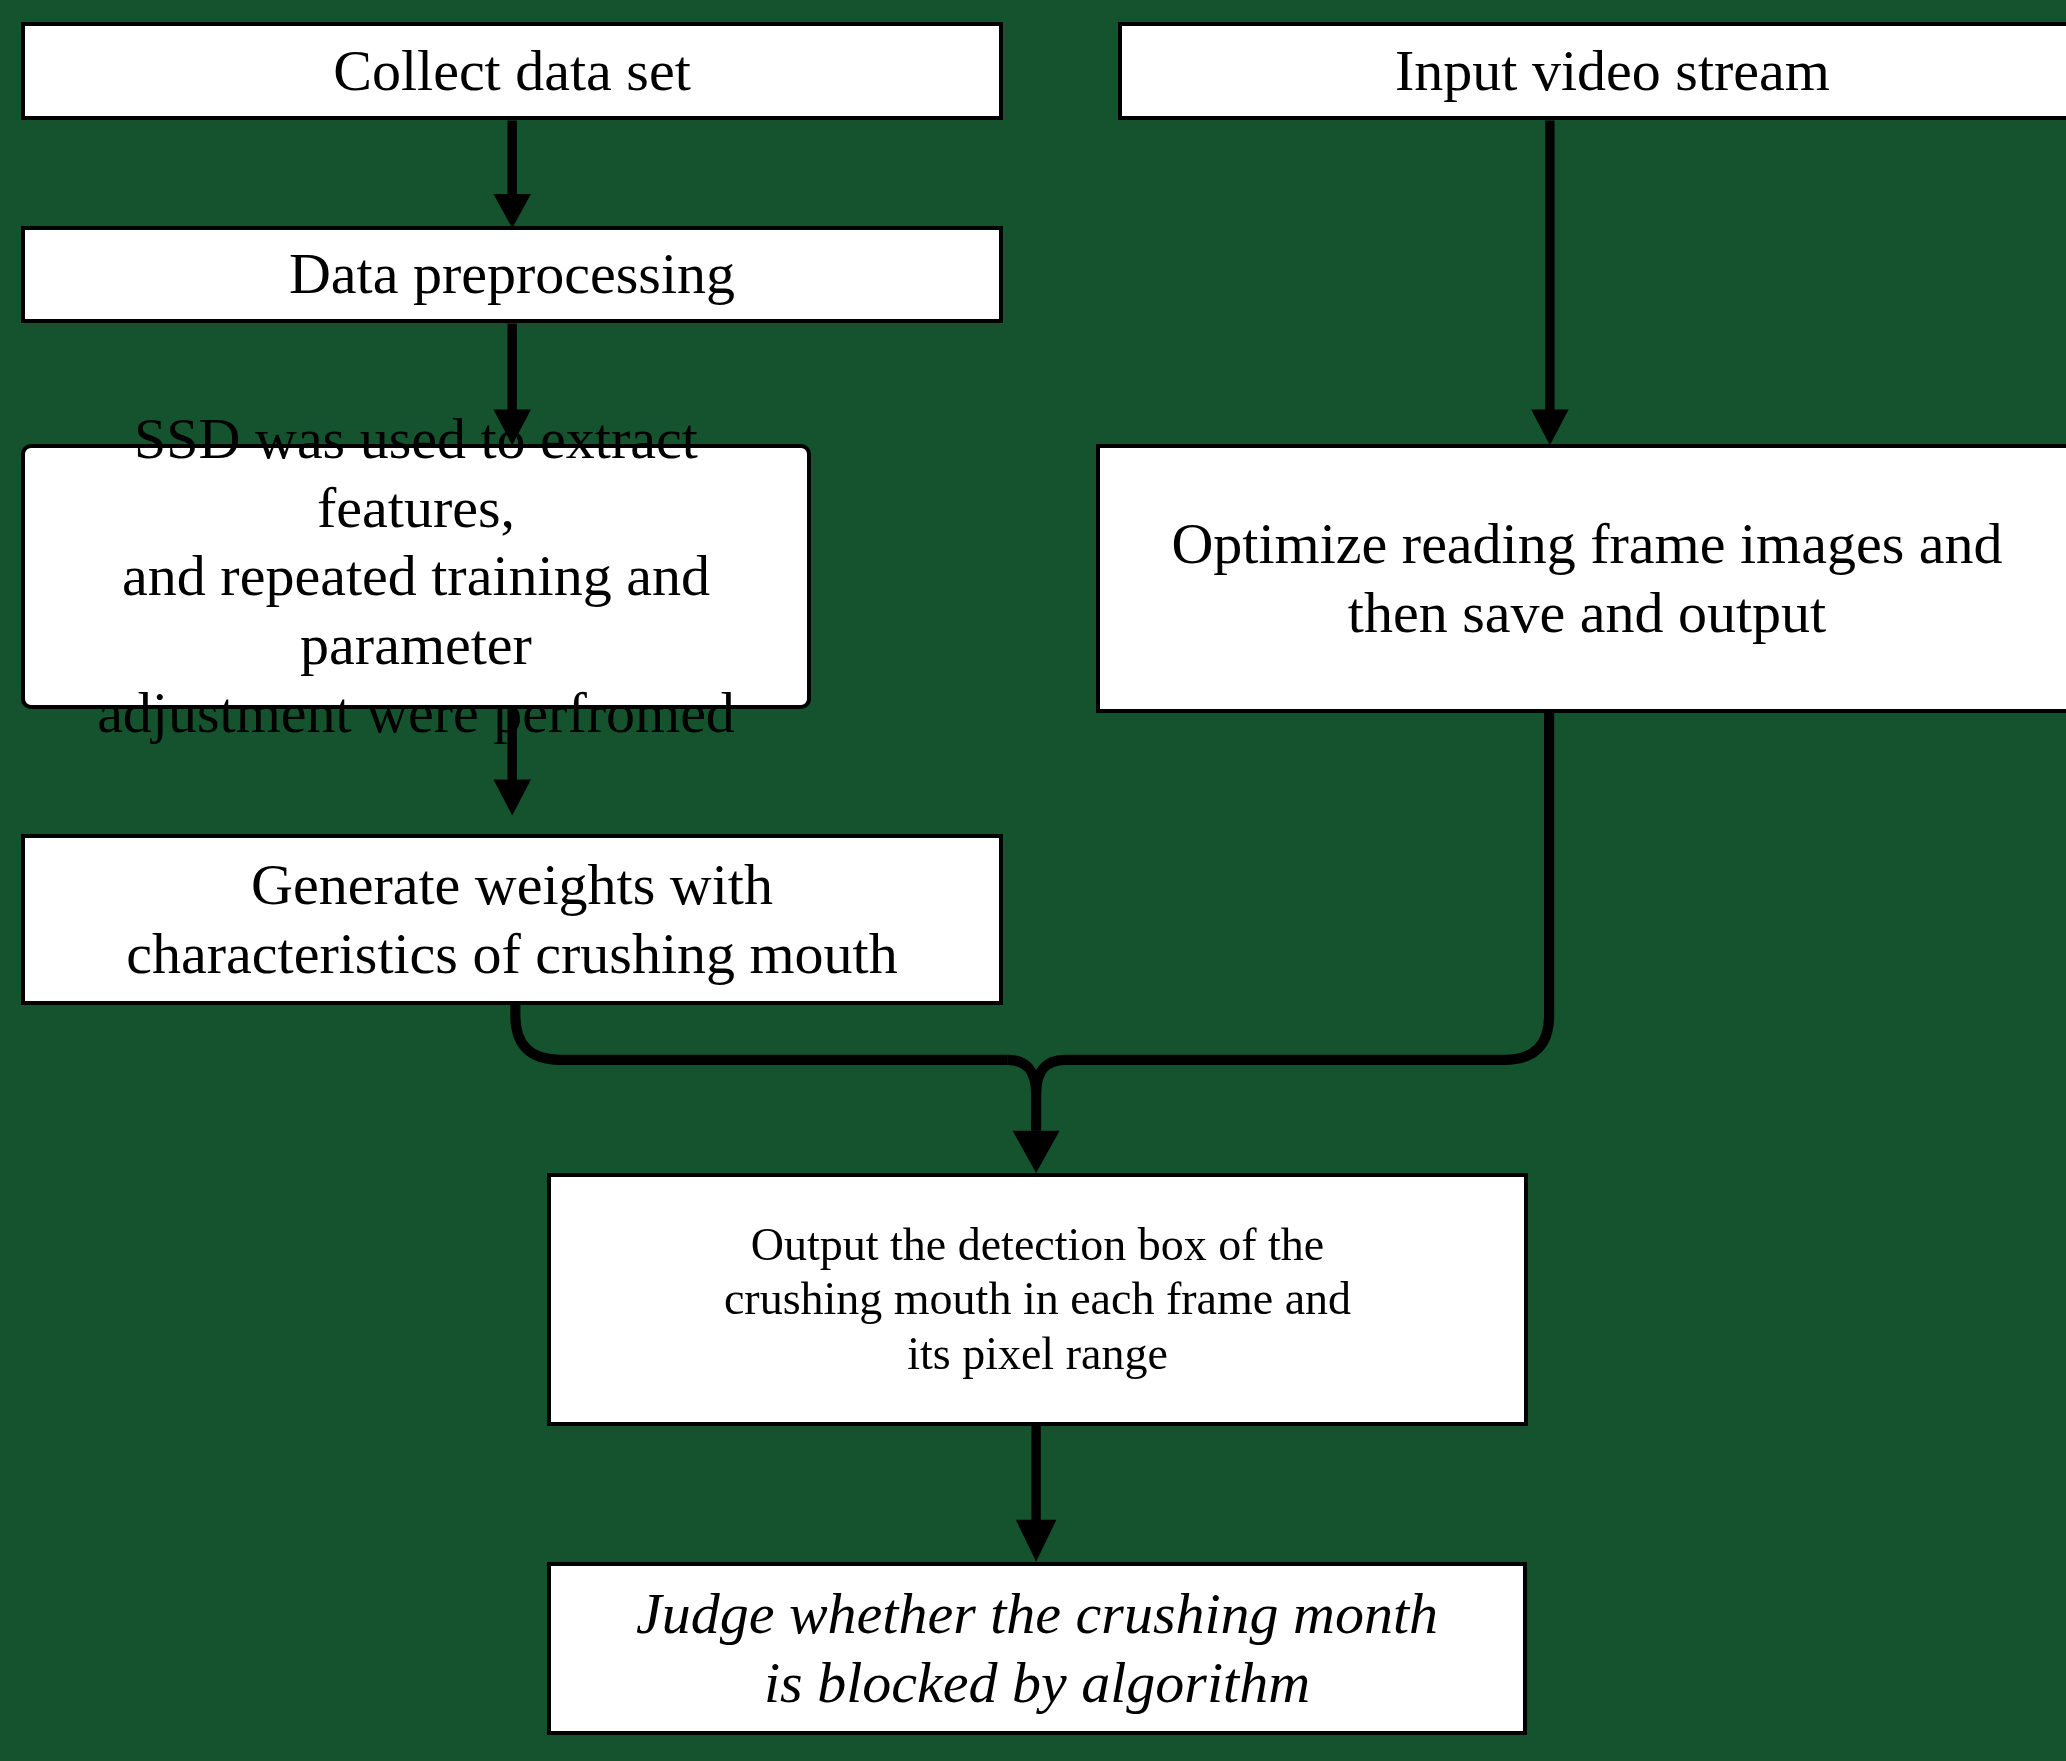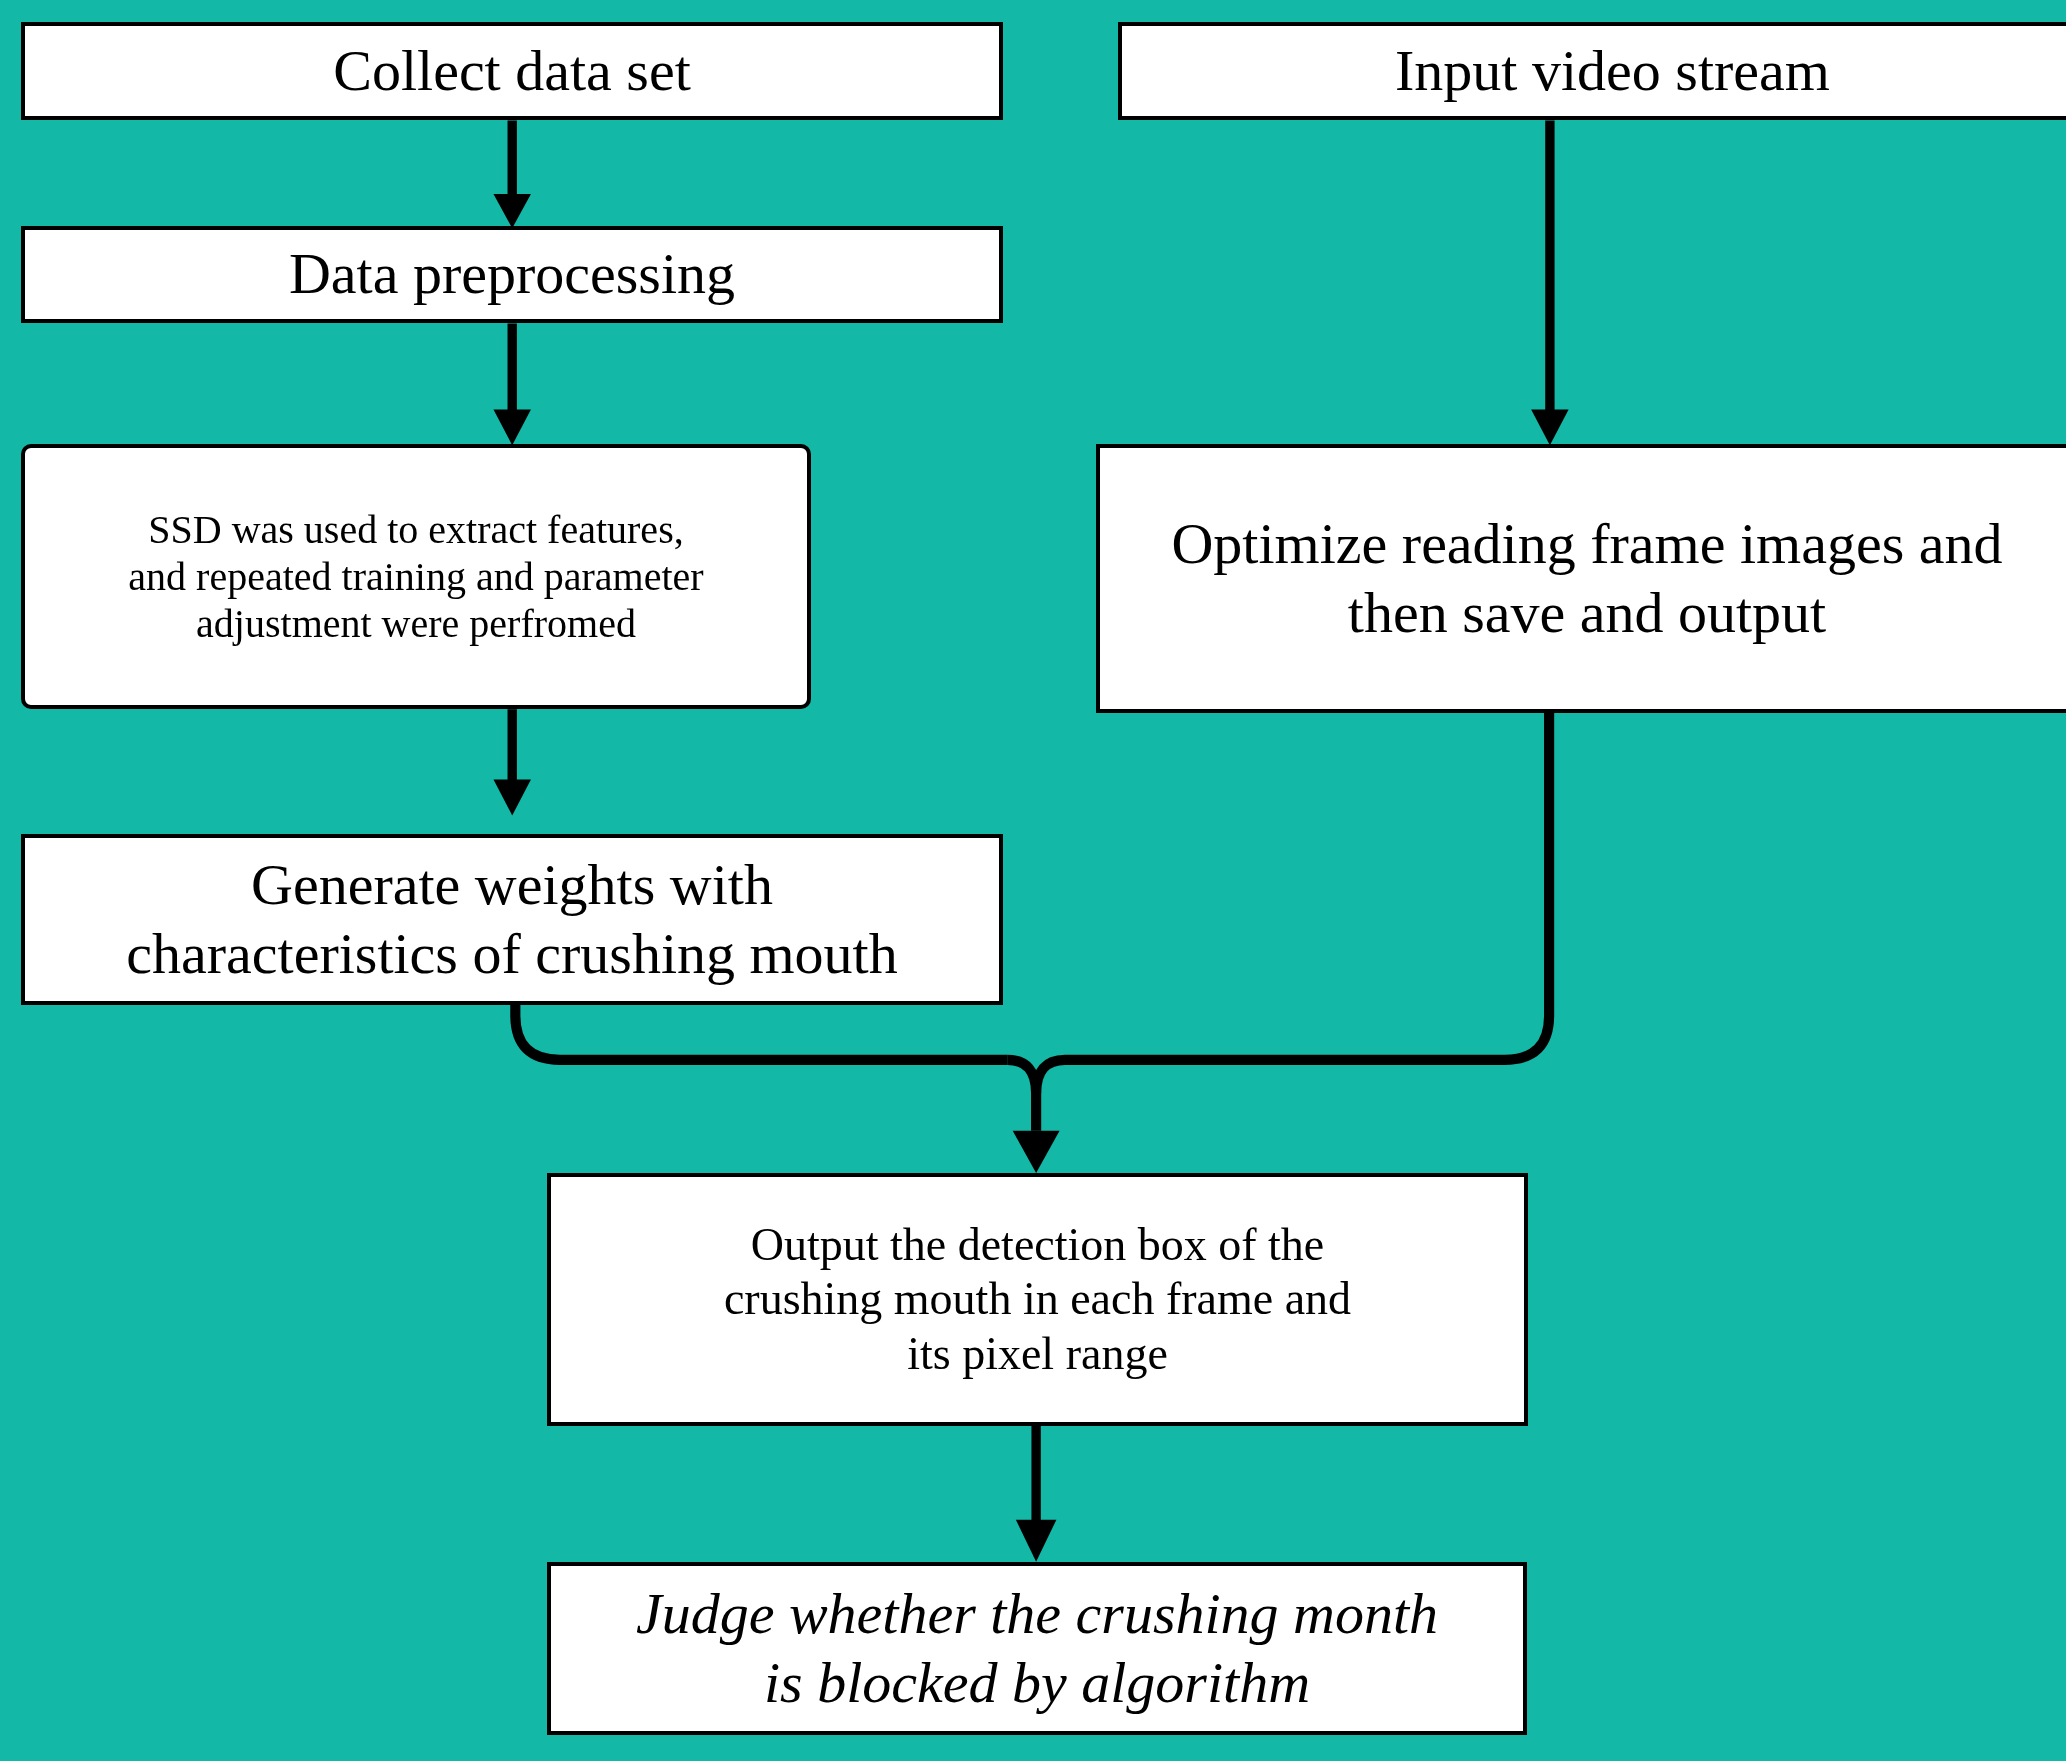--- a/index.html
+++ b/index.html
@@ -5,21 +5,21 @@
 <style>
   html, body {
     margin: 0;
     padding: 0;
     background: #ffffff;
   }
   #canvas {
     position: relative;
     width: 2066px;
     height: 1762px;
-    background: #14b8a6;
+    background: #14532d;
     font-family: "Liberation Serif", "DejaVu Serif", serif;
     overflow: hidden;
   }
   .node {
     position: absolute;
     box-sizing: border-box;
     border: 4.7px solid #000000;
     background: #ffffff;
     display: flex;
     align-items: center;
@@ -31,21 +31,21 @@
   }
   .node .label {
     display: block;
     width: 100%;
     white-space: pre-line;
   }
   
   #node-collect      { left: 21px;   top: 22px;   width: 982px; height: 98px; font-size: 58px; }
   #node-input-video  { left: 1118px; top: 22px;   width: 982px; height: 98px; font-size: 58px; padding-left: 18px; }
   #node-preprocess   { left: 21px;   top: 226px;  width: 982px; height: 97px; font-size: 58px; }
-  #node-ssd          { left: 21px;   top: 444px;  width: 790px; height: 265px; font-size: 40px; border-radius: 10px; }
+  #node-ssd          { left: 21px;   top: 444px;  width: 790px; height: 265px; font-size: 58px; border-radius: 10px; }
   #node-optimize     { left: 1059px; top: 444px;  width: 982px; height: 269px; font-size: 58px; margin-left: 37px; }
   #node-weights      { left: 21px;   top: 814px; width: 982px; height: 171px; font-size: 58px; margin-top: 20px; }
   #node-output-box   { left: 547px;  top: 1173px; width: 981px; height: 253px; font-size: 46px; }
   #node-judge        { left: 547px;  top: 1562px; width: 980px; height: 173px; font-size: 58px; font-style: italic; }
 
   
   #links {
     position: absolute;
     left: 0;
     top: 0;

